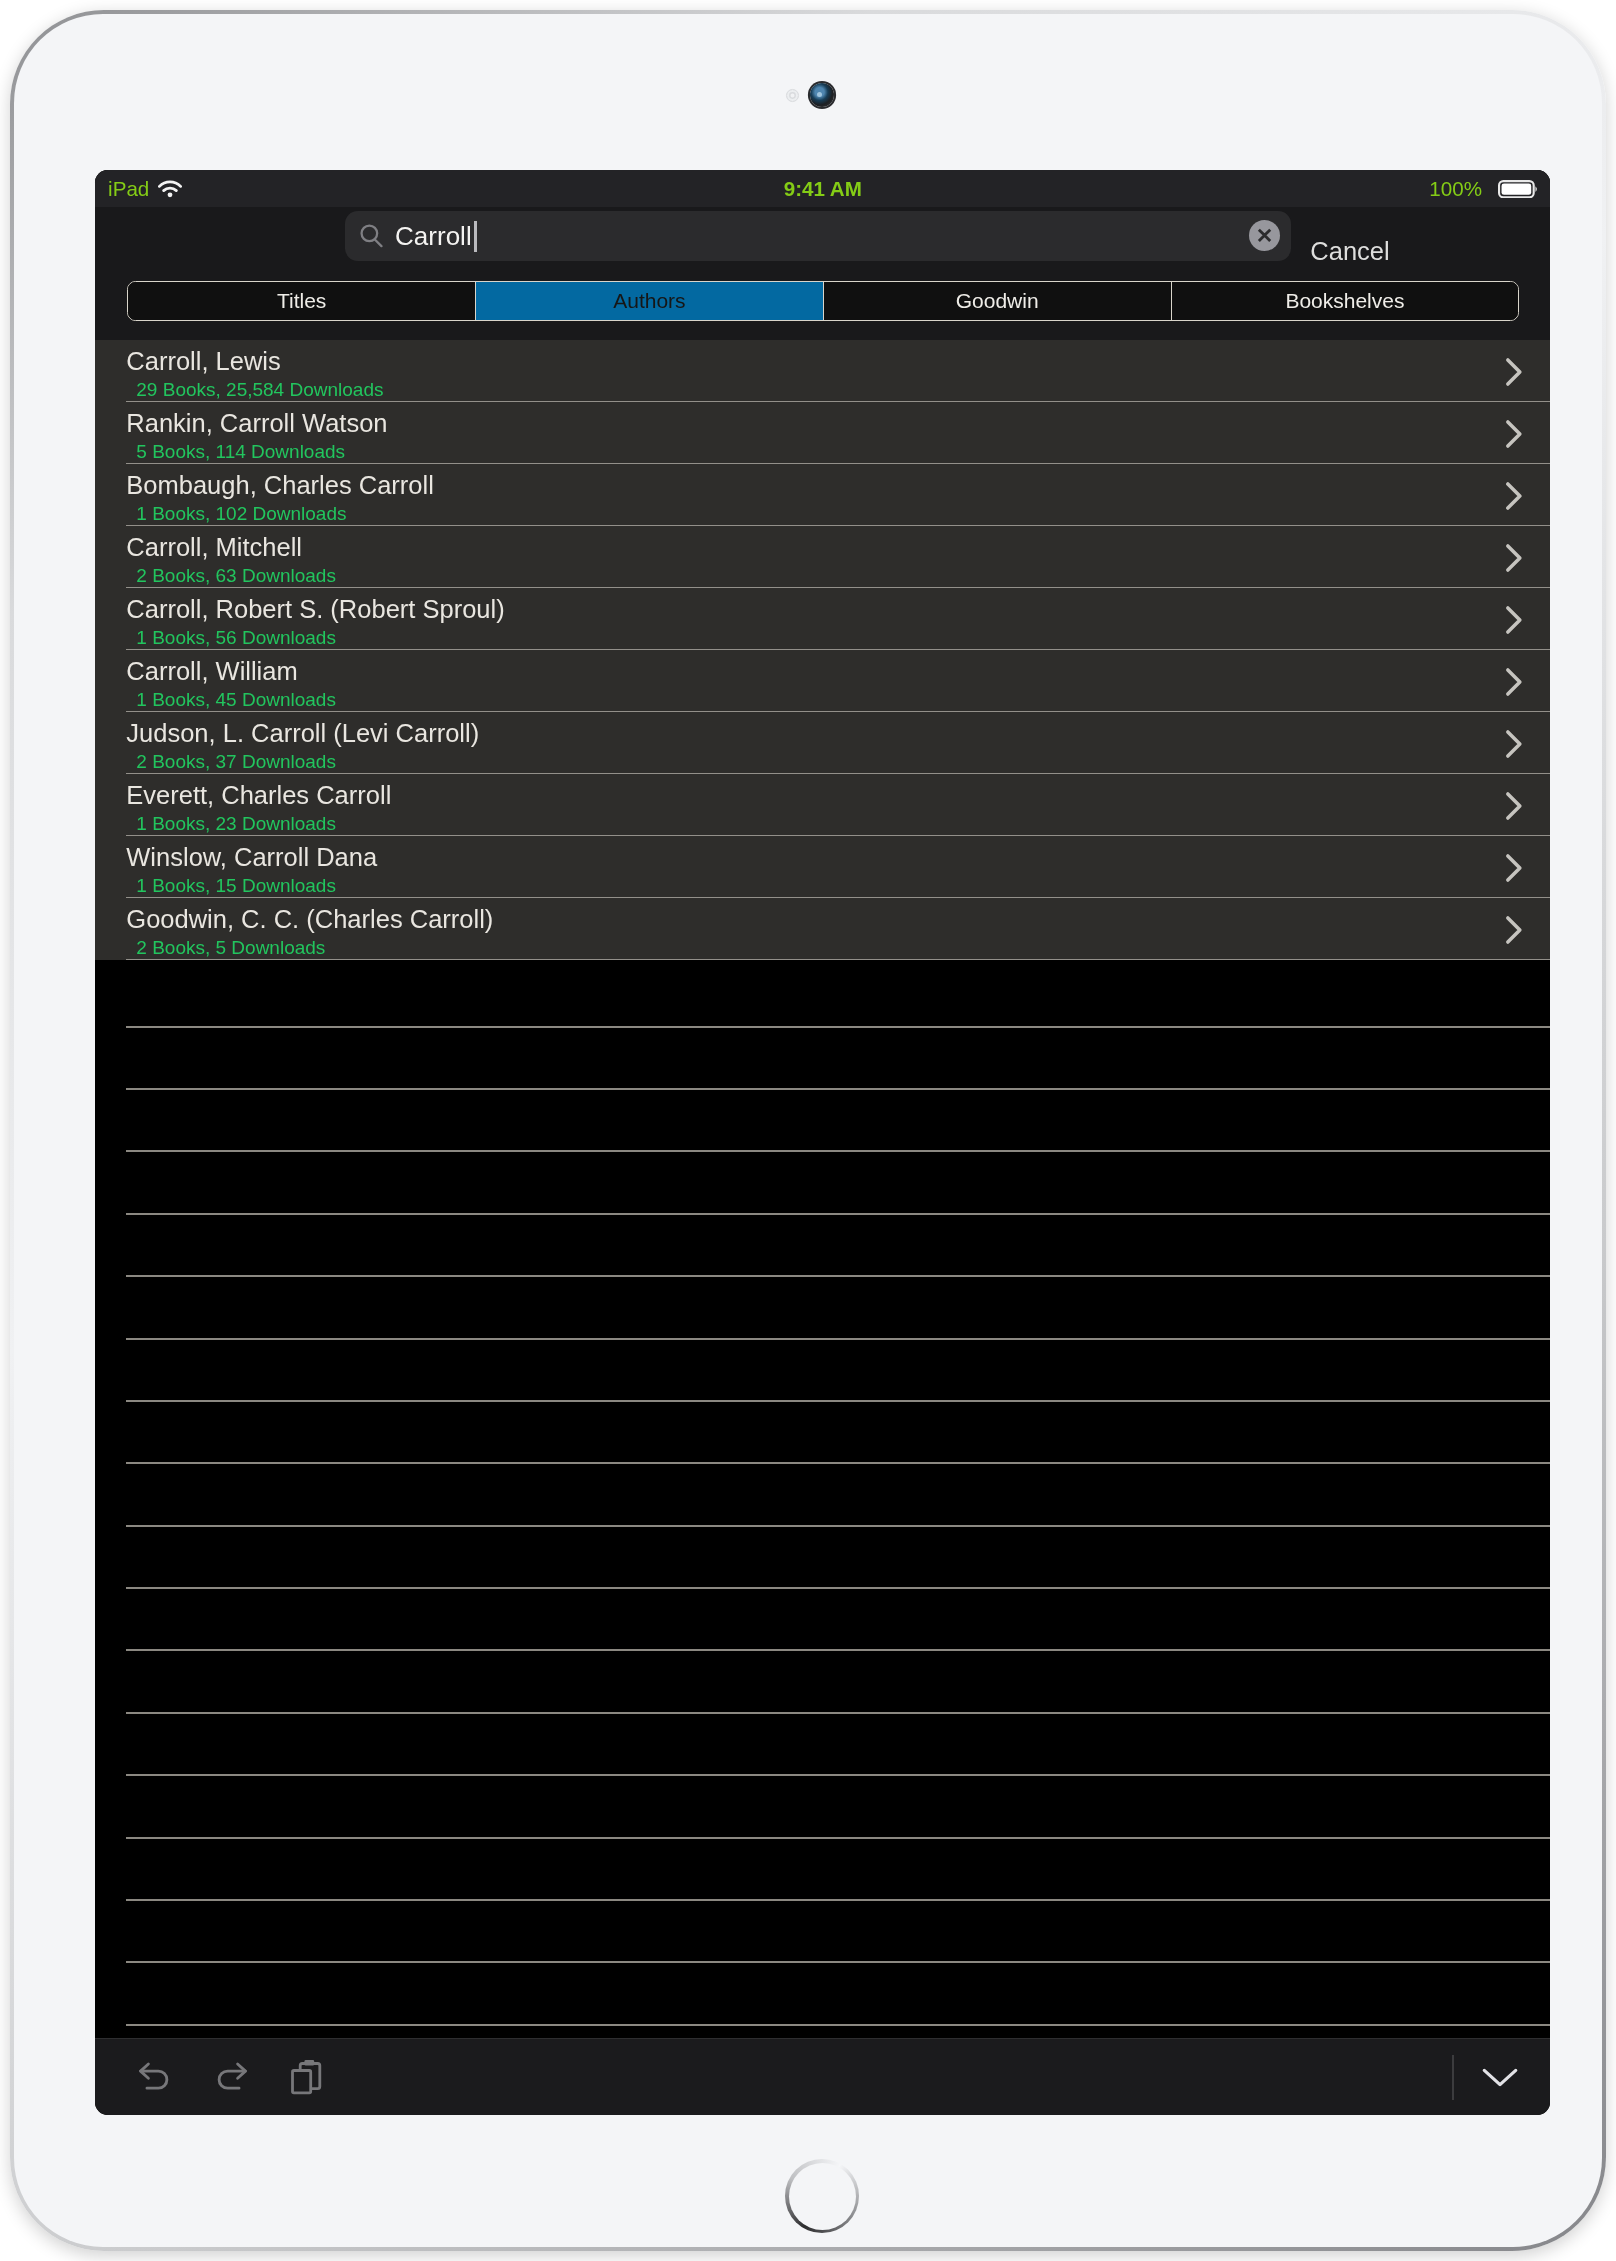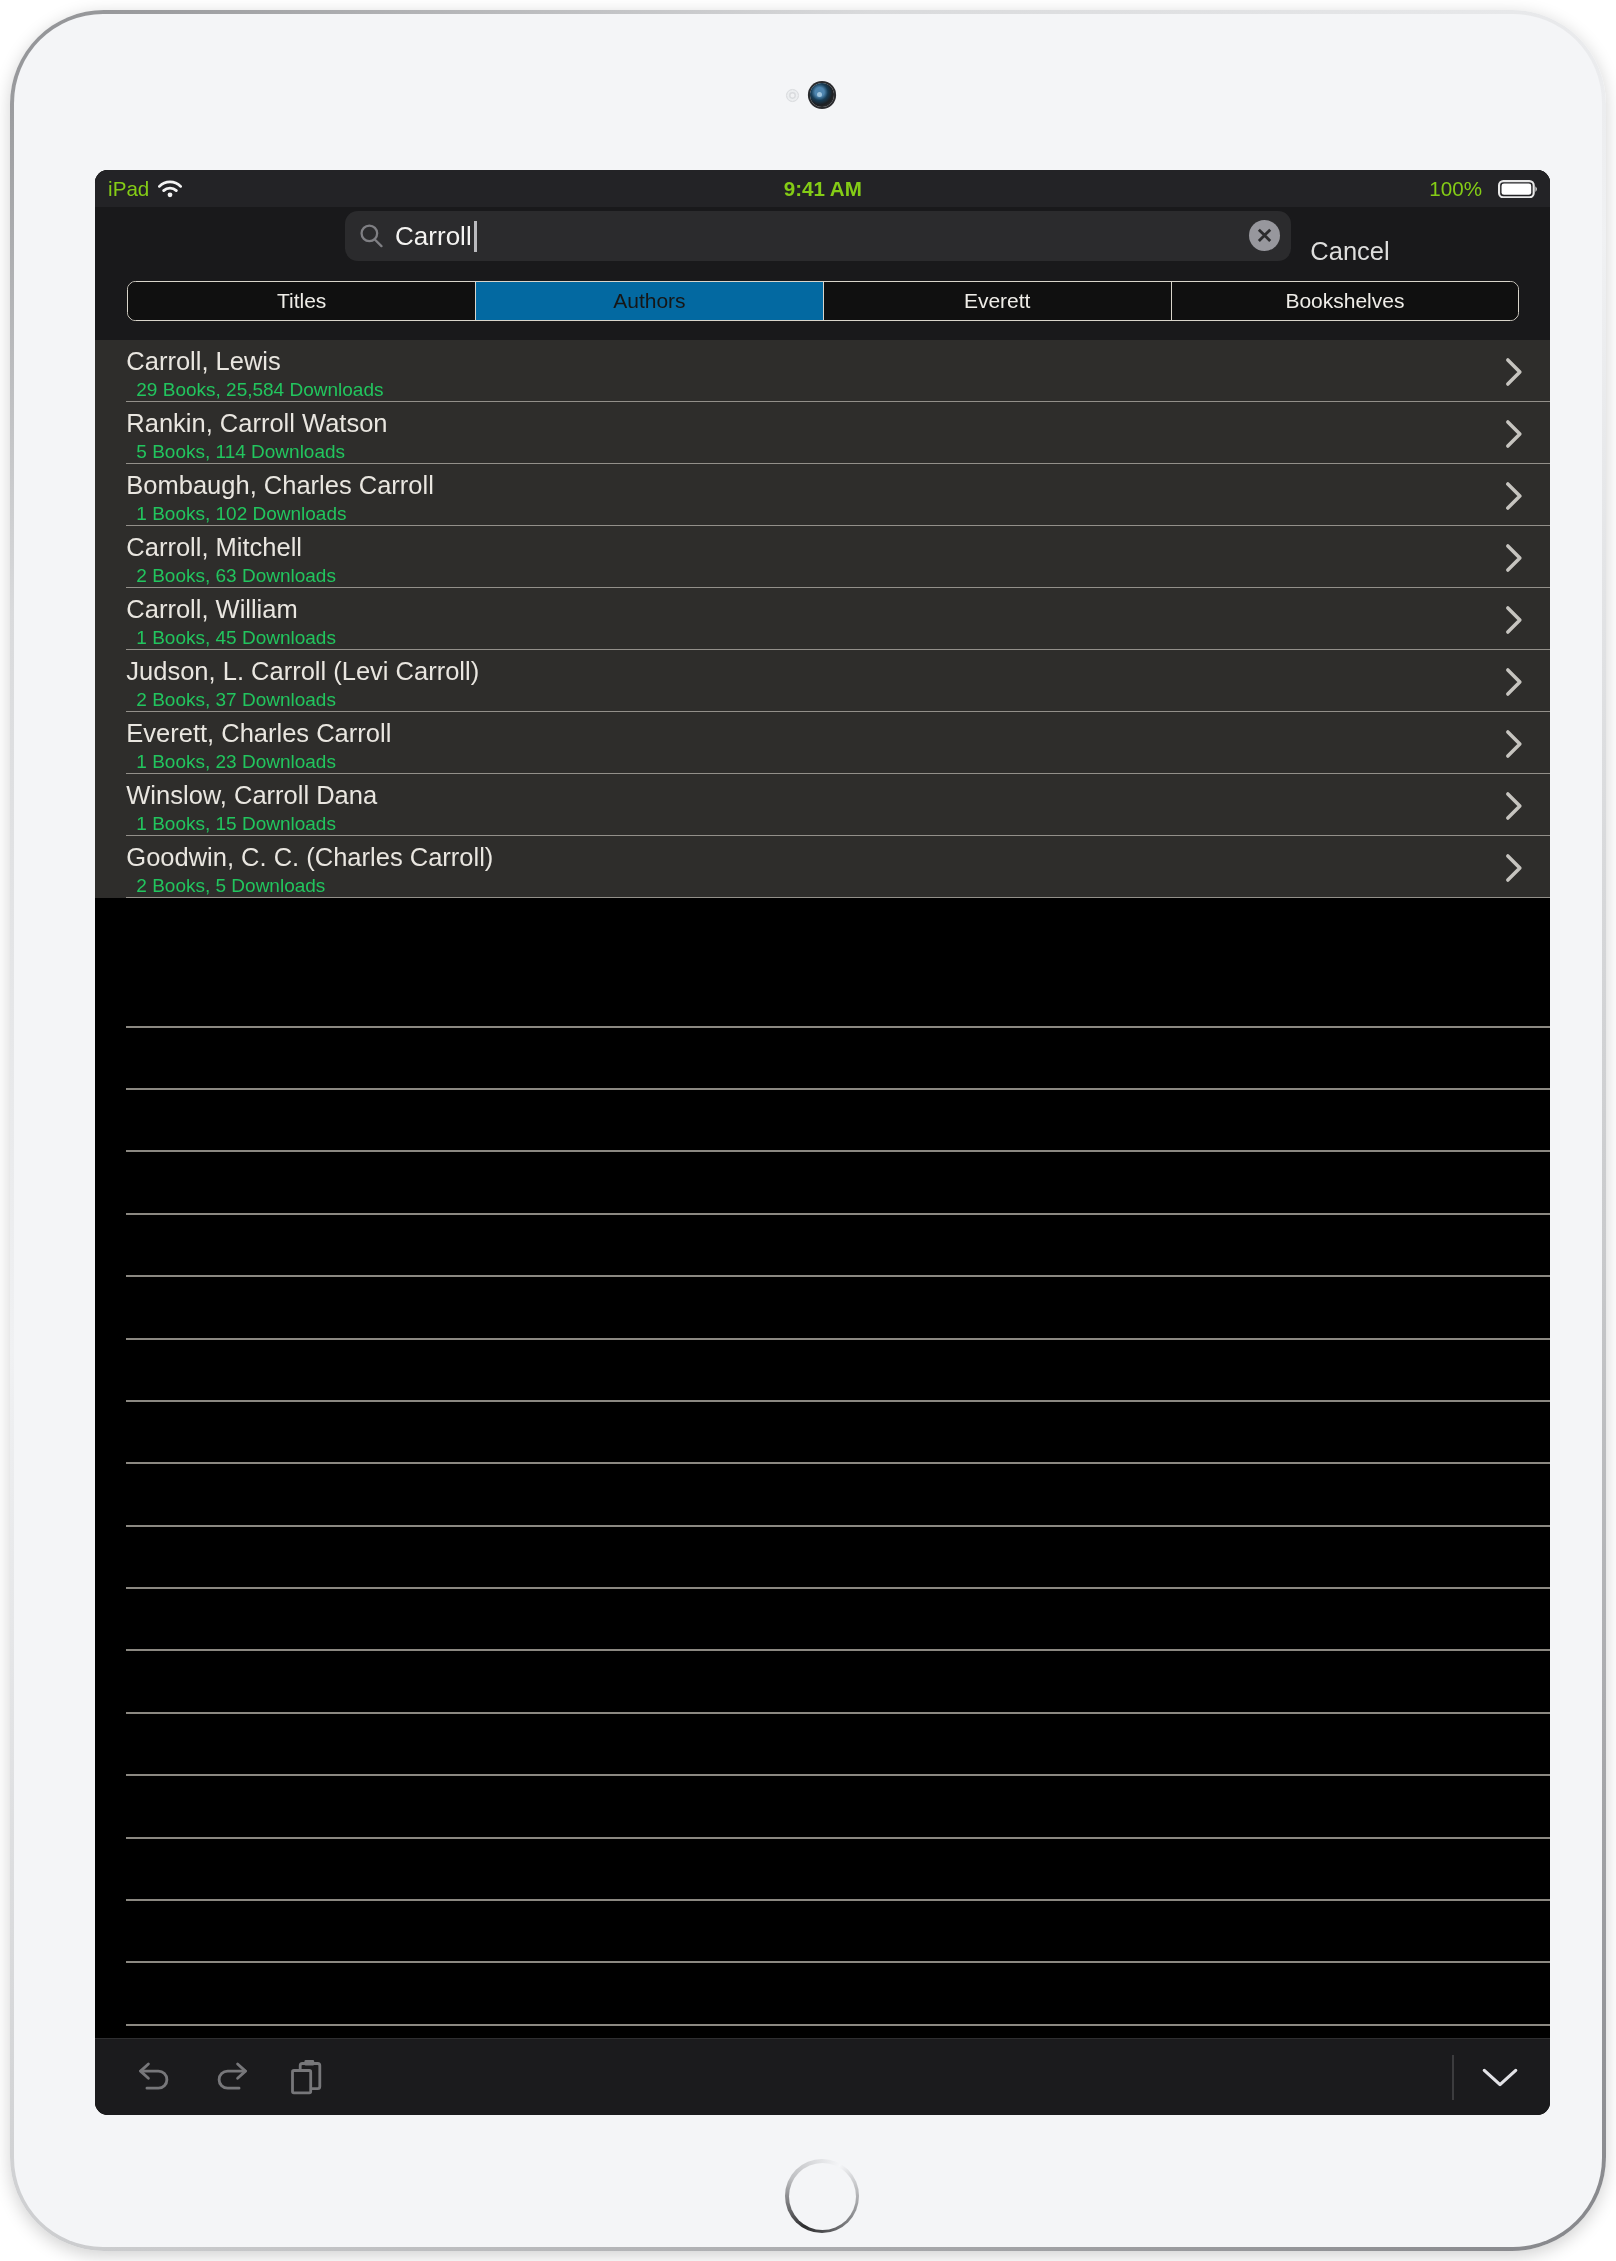--- a/index.html
+++ b/index.html
@@ -134,21 +134,21 @@
             <span class="caret"></span>
             <button class="clear-btn">
               <span>✕</span>
             </button>
           </div>
           <button class="cancel-btn">Cancel</button>
 
           <div class="segmented">
             <div class="segment">Titles</div>
             <div class="segment selected">Authors</div>
-            <div class="segment">Everett</div>
+            <div class="segment">Goodwin</div>
             <div class="segment">Bookshelves</div>
           </div>
         </div>
 
         <div class="results" id="results">
   <div class="row">
     <div class="row-title">Carroll, Lewis</div>
     <div class="row-meta">29 Books, 25,584 Downloads</div>
     <span class="row-chevron">
       <svg width="18.4" height="30" viewBox="0 0 26 42">
@@ -184,20 +184,30 @@
     <div class="row-title">Carroll, Mitchell</div>
     <div class="row-meta">2 Books, 63 Downloads</div>
     <span class="row-chevron">
       <svg width="18.4" height="30" viewBox="0 0 26 42">
         <path d="M4 4 L21 21 L4 38" fill="none" stroke="#c6c4bf" stroke-width="5" stroke-linecap="round" stroke-linejoin="round"></path>
       </svg>
     </span>
     <div class="row-sep"></div>
   </div>
 
+  <div class="row">
+    <div class="row-title">Carroll, Robert S. (Robert Sproul)</div>
+    <div class="row-meta">1 Books, 56 Downloads</div>
+    <span class="row-chevron">
+      <svg width="18.4" height="30" viewBox="0 0 26 42">
+        <path d="M4 4 L21 21 L4 38" fill="none" stroke="#c6c4bf" stroke-width="5" stroke-linecap="round" stroke-linejoin="round"></path>
+      </svg>
+    </span>
+    <div class="row-sep"></div>
+  </div>
 
   <div class="row">
     <div class="row-title">Carroll, William</div>
     <div class="row-meta">1 Books, 45 Downloads</div>
     <span class="row-chevron">
       <svg width="18.4" height="30" viewBox="0 0 26 42">
         <path d="M4 4 L21 21 L4 38" fill="none" stroke="#c6c4bf" stroke-width="5" stroke-linecap="round" stroke-linejoin="round"></path>
       </svg>
     </span>
     <div class="row-sep"></div>

